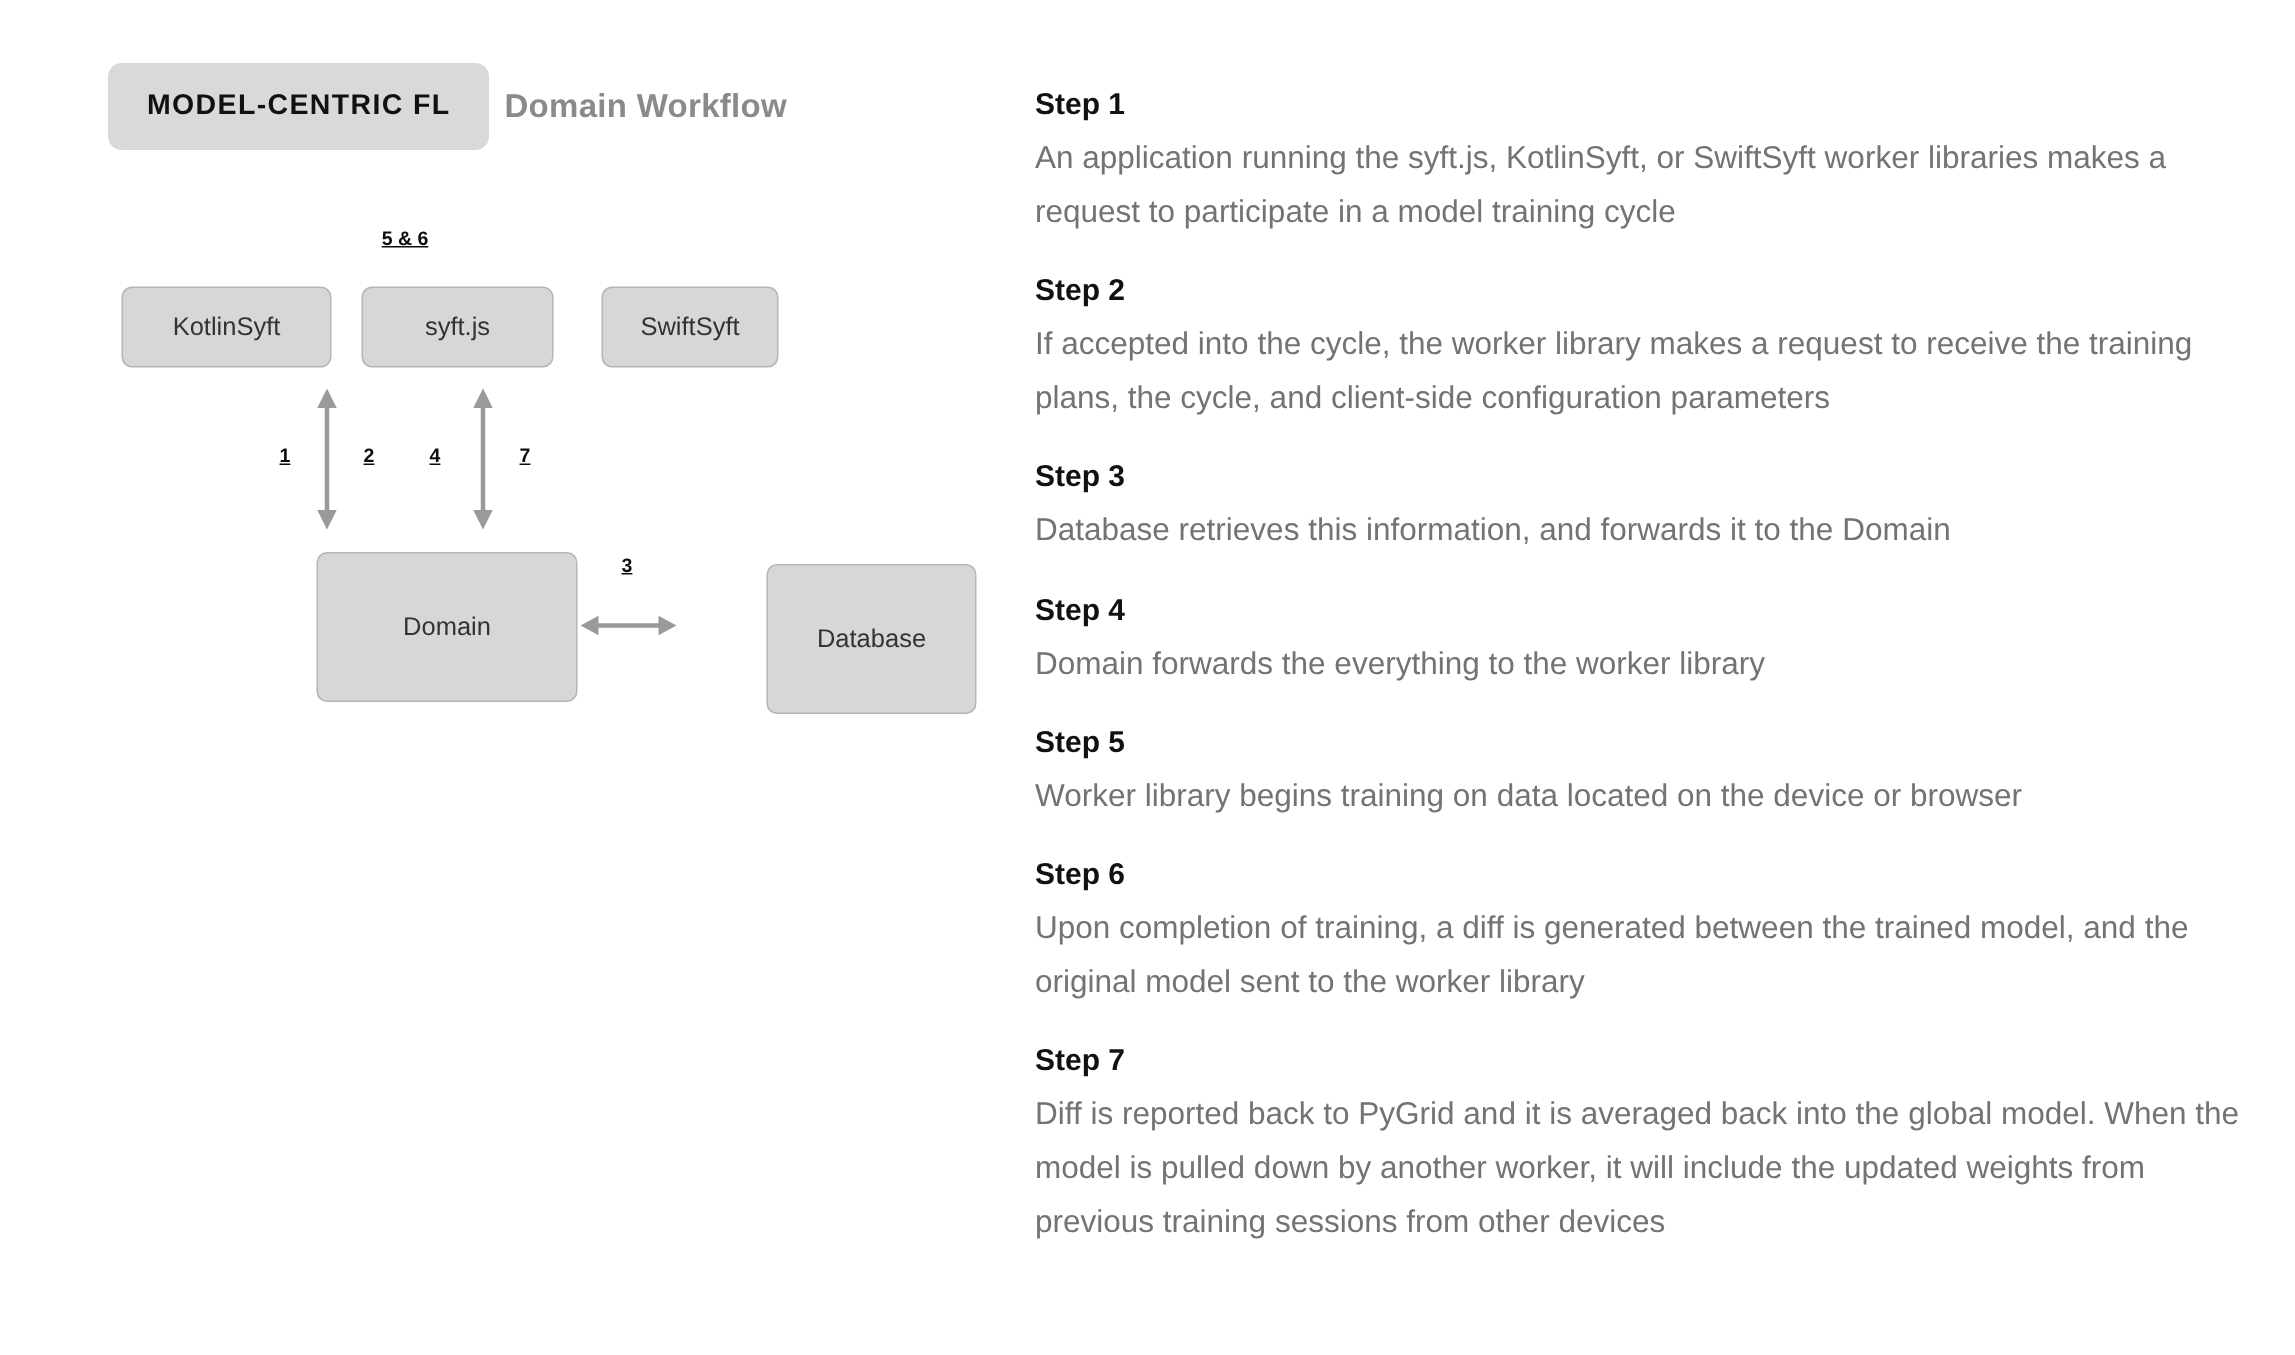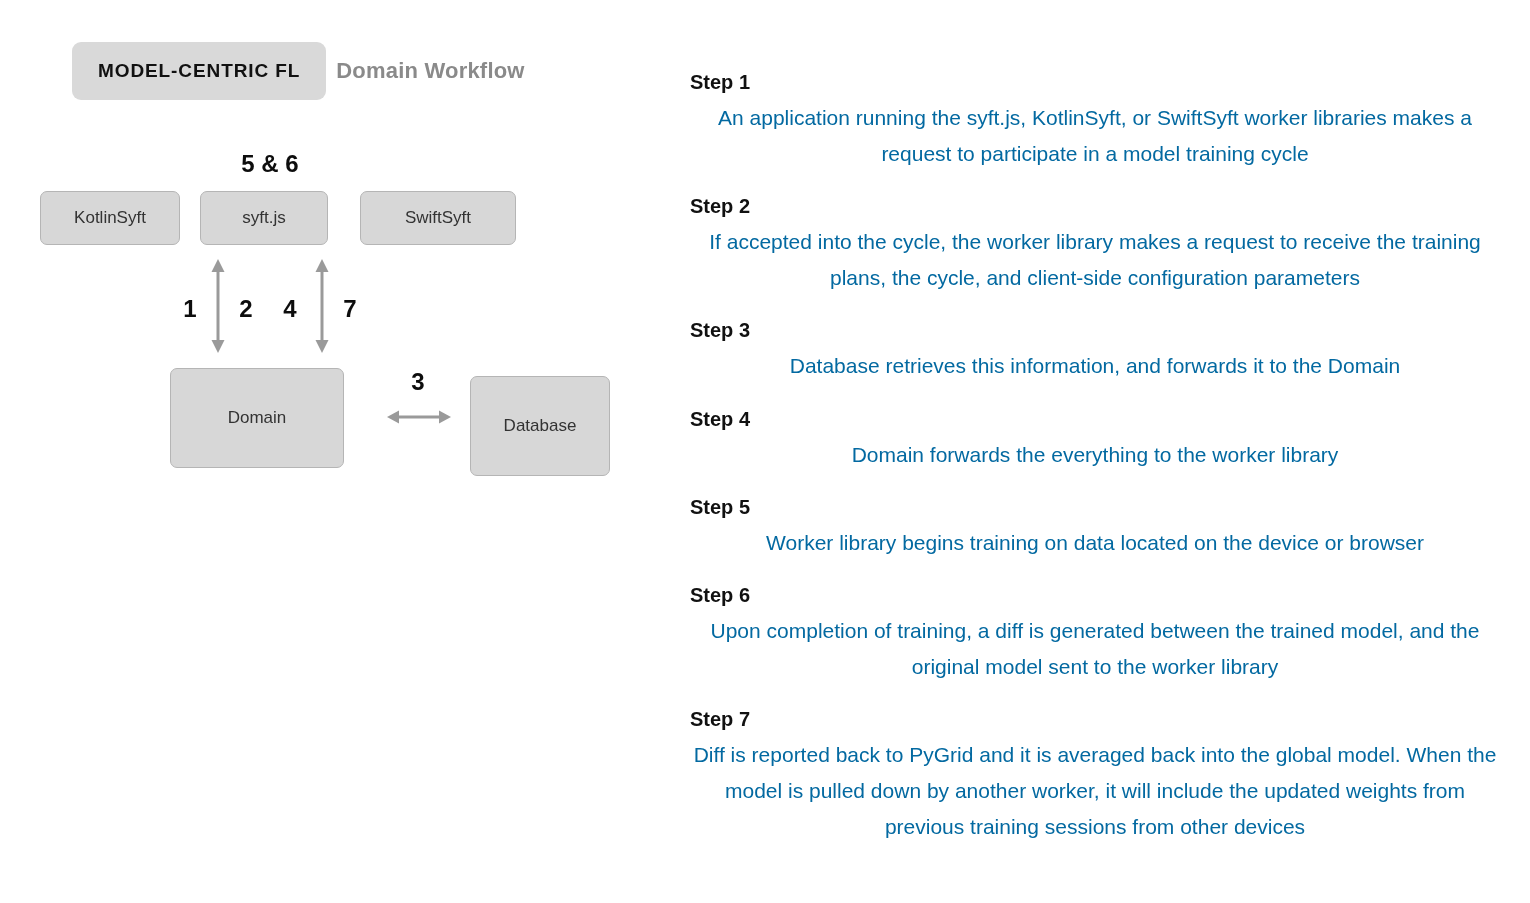--- a/index.html
+++ b/index.html
@@ -59,70 +59,71 @@
     position: absolute;
     background: #d7d7d7;
     border: 1px solid #b5b5b5;
     border-radius: 7px;
     display: flex;
     align-items: center;
     justify-content: center;
     font-size: 17px;
     color: #333333;
     box-sizing: border-box;
+    margin-left: 41px;
   }
   #node-kotlinsyft { left: 40px;  top: 191px; width: 140px; height: 54px; }
   #node-syftjs     { left: 200px; top: 191px; width: 128px; height: 54px; }
-  #node-swiftsyft  { left: 360px; top: 191px; width: 156px; height: 54px; }
+  #node-swiftsyft  { left: 360px; top: 191px; width: 118px; height: 54px; }
   #node-domain     { left: 170px; top: 368px; width: 174px; height: 100px; }
   #node-database   { left: 470px; top: 376px; width: 140px; height: 100px; }
 
   .step-label {
     position: absolute;
-    font-size: 24px;
+    font-size: 13px;
     font-weight: bold;
     color: #0d0d0d;
     line-height: 1;
     white-space: nowrap;
+    text-decoration: underline;
   }
   #label-56 { left: 205px; top: 152px; width: 130px; text-align: center; }
   #label-1  { left: 172px; top: 297px; width: 36px; text-align: center; }
   #label-2  { left: 228px; top: 297px; width: 36px; text-align: center; }
   #label-4  { left: 272px; top: 297px; width: 36px; text-align: center; }
   #label-7  { left: 332px; top: 297px; width: 36px; text-align: center; }
   #label-3  { left: 398px; top: 370px; width: 40px; text-align: center; }
 
   .arrow-svg { position: absolute; overflow: visible; }
   #arrow-left  { left: 205px; top: 258px; }
   #arrow-right { left: 309px; top: 258px; }
   #arrow-mid   { left: 386px; top: 404px; }
 
   
   #steps {
     position: absolute;
     left: 690px;
-    top: 68px;
+    top: 56px;
     width: 810px;
   }
   .step-block { margin-bottom: 20px; }
   .step-block:last-child { margin-bottom: 0; }
   .step-title {
     font-size: 20px;
     font-weight: bold;
     color: #111111;
     line-height: 1.45;
     margin: 0 0 3px 0;
   }
   .step-body {
     font-size: 21px;
     font-weight: normal;
-    color: #0369a1;
+    color: #737373;
     line-height: 1.72;
     margin: 0;
-    text-align: center;
   }
 </style>
 </head>
 <body>
 
 <div id="header">
   <div id="tab-pill">MODEL-CENTRIC FL</div>
   <div id="secondary-tab">Domain Workflow</div>
 </div>
 

